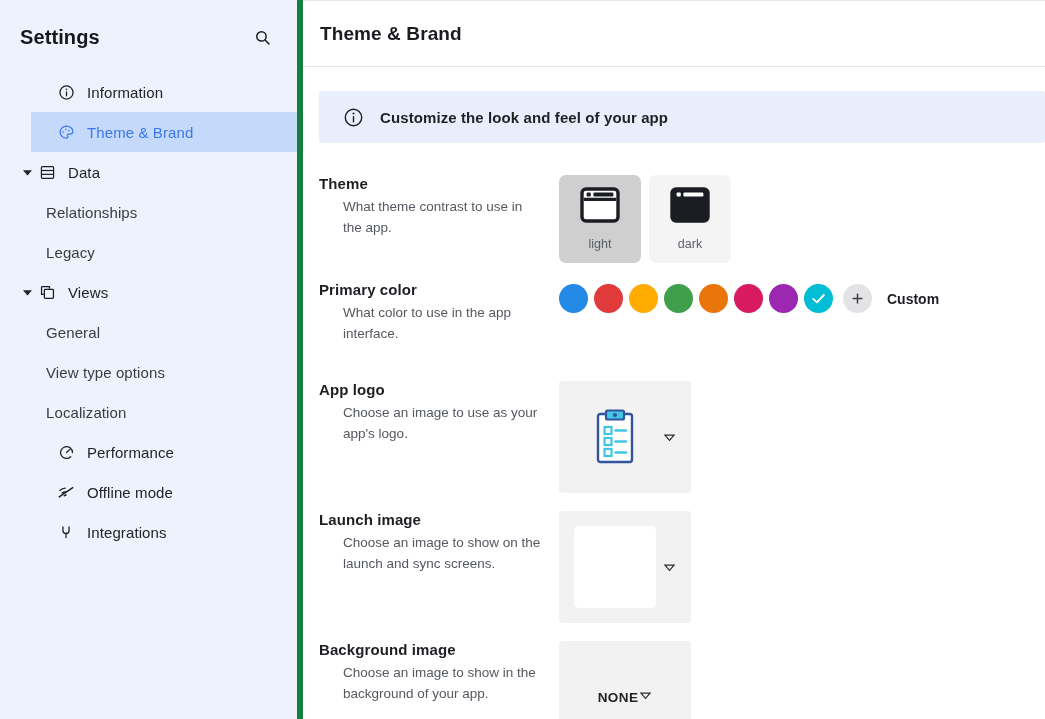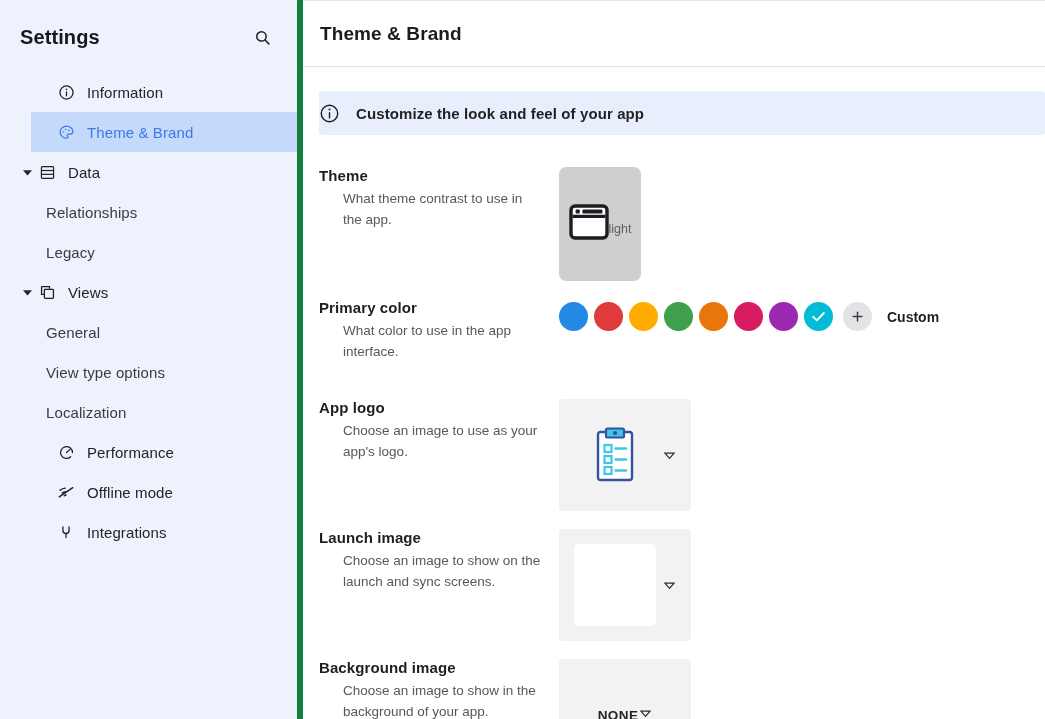--- a/index.html
+++ b/index.html
@@ -54,39 +54,40 @@
   .main-topline { height: 1px; background: #e6e6e6; width: 100%; }
   .main-header {
     height: 66px; display: flex; align-items: center;
     padding-left: 17px; border-bottom: 1px solid #e4e4e4;
   }
   .main-title { font-size: 19px; color: #1a1c20; letter-spacing: .1px; }
 
   .banner {
     margin: 24px 0 0 16px;
     background: #e8eefb;
-    height: 44px;
+    height: 52px;
     display: flex; align-items: center;
+    padding-left: 24px;
     border-radius: 3px;
   }
   .banner-icon { margin-right: 16px; display: flex; align-items: center; }
   .banner-text { font-size: 15px; color: #1f2125; font-weight: 700; letter-spacing: .1px; }
 
   .rows { padding-left: 16px; padding-top: 14px; }
   .row { display: flex; align-items: flex-start; padding-top: 18px; min-height: 100px; }
   .row-label { width: 240px; flex: 0 0 240px; padding-right: 18px; }
   .row-title { font-size: 15px; font-weight: 700; color: #1d1f23; margin-bottom: 5px; letter-spacing: .1px; }
   .row-desc { font-size: 13.5px; color: #54585f; line-height: 1.55; margin-left: 24px; }
   .row-control { display: flex; align-items: flex-start; }
 
   
   .theme-cards { display: flex; gap: 8px; }
   .theme-card {
-    width: 82px; height: 114px; border-radius: 7px;
-    display: flex; flex-direction: row; align-items: center; justify-content: center;
+    width: 82px; height: 88px; border-radius: 7px;
+    display: flex; flex-direction: column; align-items: center; justify-content: center;
     cursor: pointer; background: #f4f4f4;
   }
   .theme-card.selected { background: #cfcfcf; }
   .theme-card .tc-label { font-size: 12.5px; color: #5b5f66; margin-top: 10px; }
 
   
   .color-list { display: flex; align-items: center; gap: 6px; margin-top: 3px; }
   .swatch {
     width: 29px; height: 29px; border-radius: 50%;
     cursor: pointer; display: flex; align-items: center; justify-content: center;
@@ -274,20 +275,30 @@
             <div class="theme-card selected">
               <span>
                 <svg width="40" height="36" viewBox="0 0 40 36">
                   <rect x="2" y="2" width="36" height="32" rx="4" fill="#ffffff" stroke="#1b1d22" stroke-width="3.4"></rect>
                   <path d="M3.7 12.4h32.6" stroke="#1b1d22" stroke-width="3.2"></path>
                   <rect x="6.6" y="5.6" width="4.2" height="3.8" rx="1" fill="#1b1d22"></rect>
                   <rect x="13.4" y="5.6" width="20" height="3.8" rx="1.2" fill="#1b1d22"></rect>
                 </svg>
               </span>
               <span class="tc-label">light</span>
+            </div>
+            <div class="theme-card">
+              <span>
+                <svg width="40" height="36" viewBox="0 0 40 36">
+                  <rect x="2" y="2" width="36" height="32" rx="4" fill="#1b1d22" stroke="#1b1d22" stroke-width="3.4"></rect>
+                  <rect x="6.6" y="5.6" width="4.2" height="3.8" rx="1" fill="#ffffff"></rect>
+                  <rect x="13.4" y="5.6" width="20" height="3.8" rx="1.2" fill="#ffffff"></rect>
+                </svg>
+              </span>
+              <span class="tc-label">dark</span>
             </div>
           </div>
         </div>
       </div>
 
       <div class="row">
         <div class="row-label">
           <div class="row-title">Primary color</div>
           <div class="row-desc">What color to use in the app interface.</div>
         </div>

